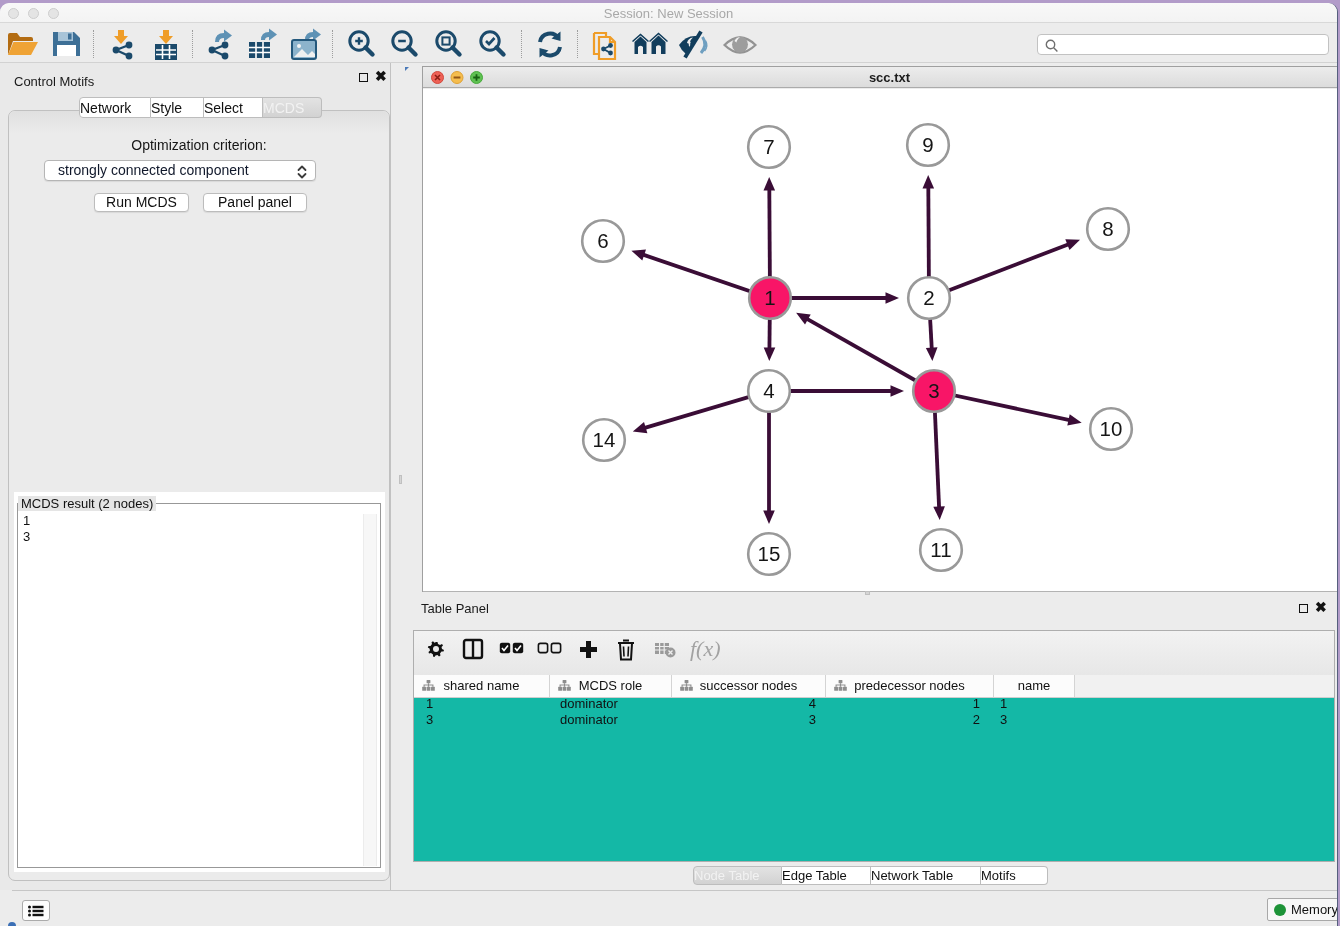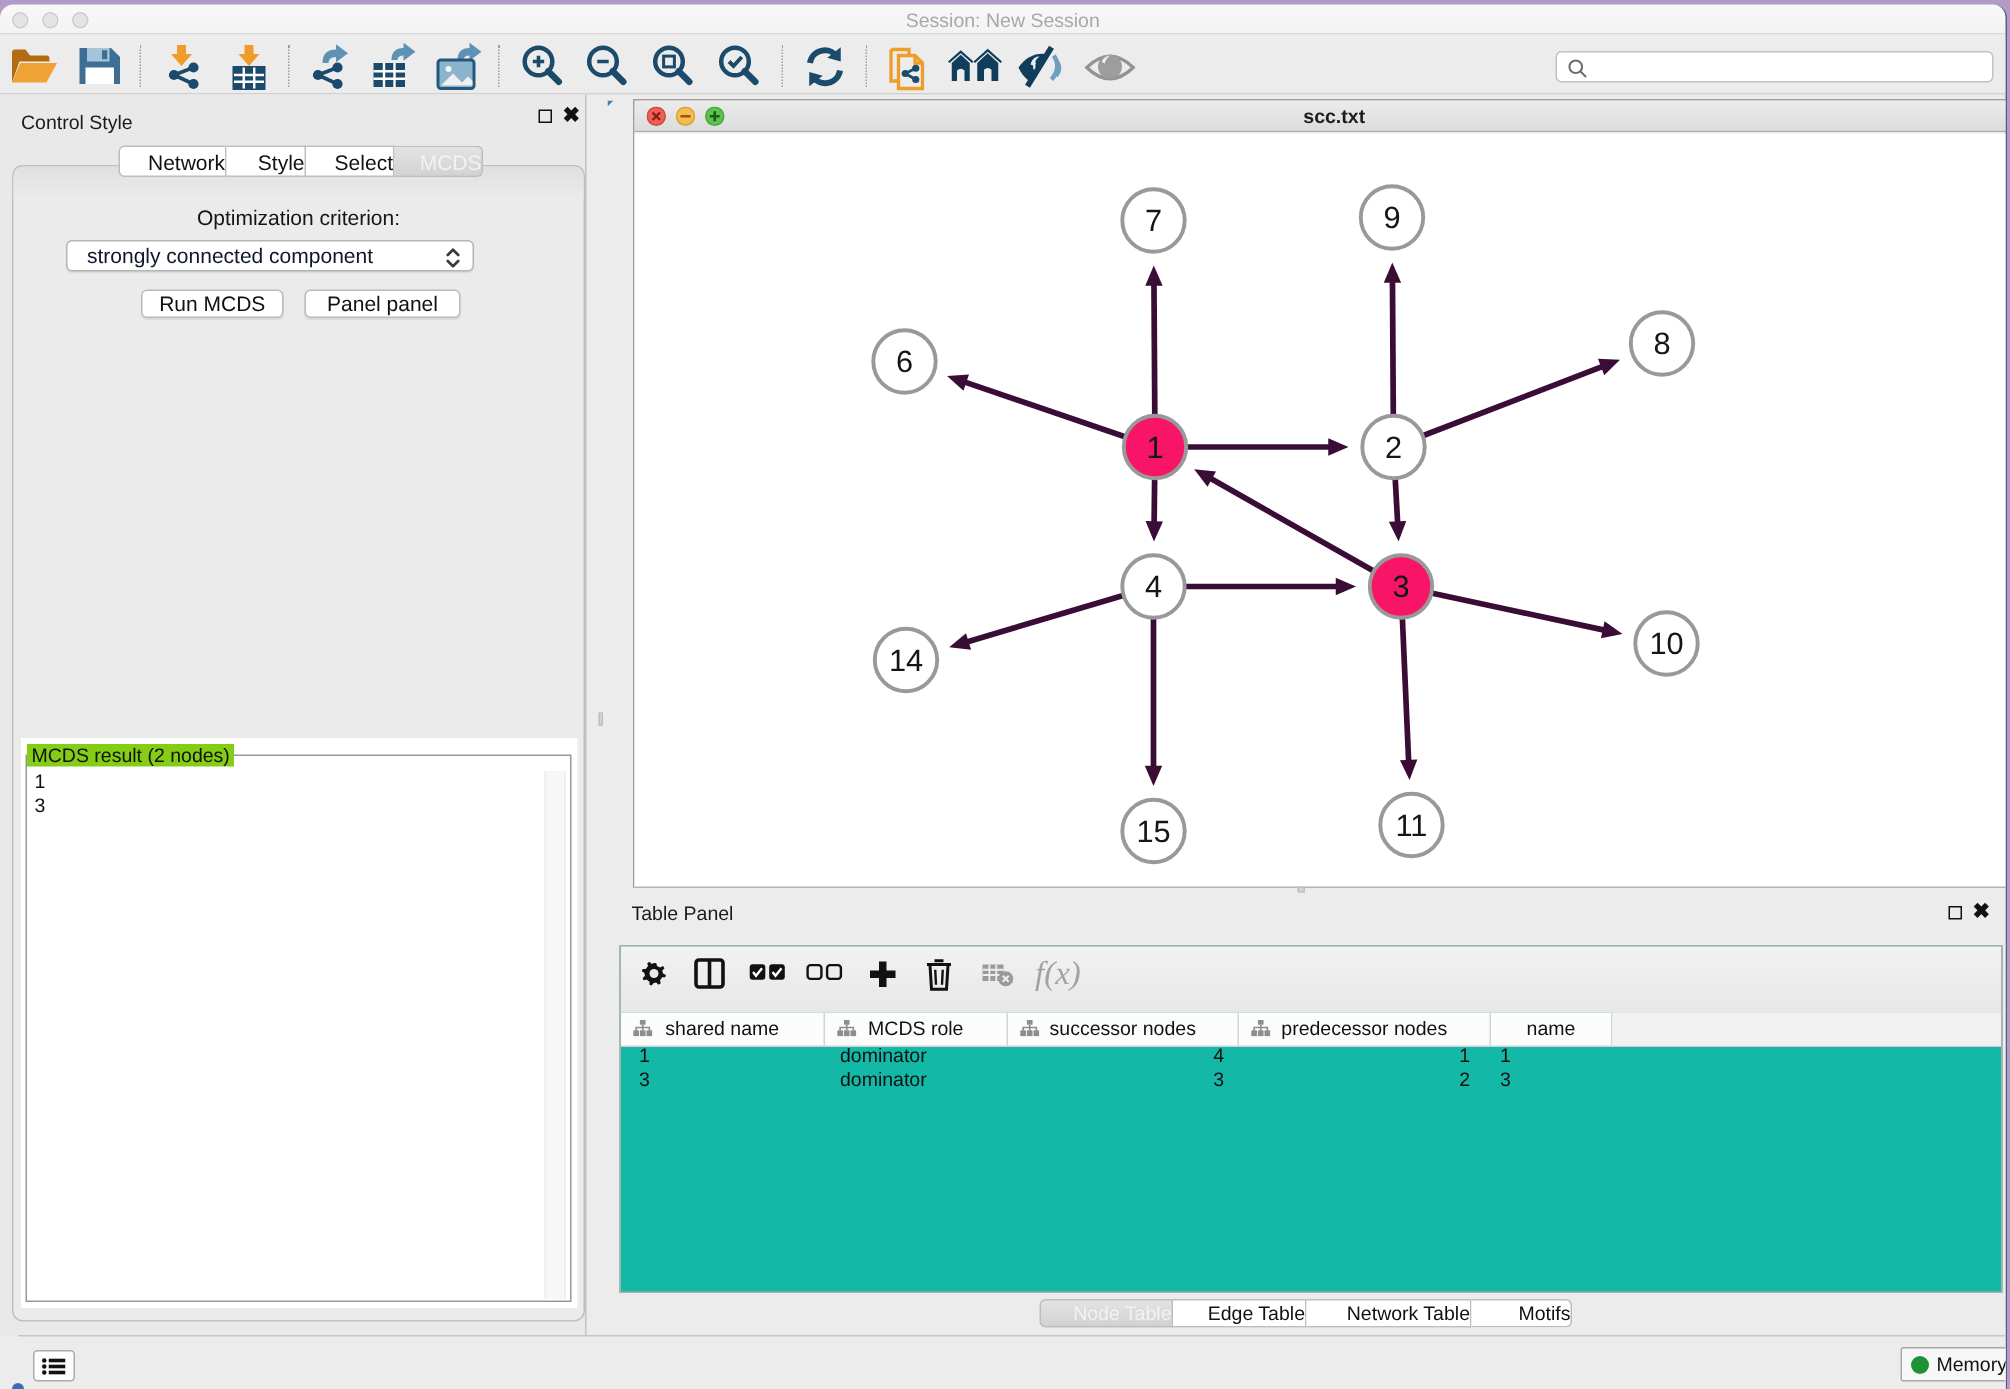--- a/index.html
+++ b/index.html
@@ -28,38 +28,38 @@
   #cpanel { position:absolute; left:0; top:60px; width:391px; height:827px;
       background:#e9e9e9; border-right:1px solid #c2c2c2; }
   #cpanel .hdr { position:absolute; left:14px; top:11px; font-size:13px; color:#1a1a1a; }
   .floatico { position:absolute; width:9px; height:9px; border:1.5px solid #111; }
   .xico { position:absolute; font-size:14px; color:#111; font-weight:bold; }
   #cp-inner { position:absolute; left:8px; top:47px; width:382px; height:771px;
       background:#ebebeb; border:1px solid #c0c0c0; border-radius:7px; }
   #cp-inner::before { content:""; position:absolute; left:0; top:0; right:0; height:22px;
       background:linear-gradient(#e0e0e0,#ebebeb); border-radius:7px 7px 0 0; }
   .tabs { position:absolute; display:flex; }
-  .tab { height:21px; line-height:20px; font-size:14px; text-align:right;
+  .tab { height:21px; line-height:20px; font-size:14px; text-align:left;
       background:#fff; border:1px solid #bdbdbd; border-left:none; color:#111; }
   .tab.first { border-left:1px solid #bdbdbd; border-radius:4px 0 0 4px; }
   .tab.last { border-radius:0 4px 4px 0; }
   .tab.sel { background:linear-gradient(#e3e3e3,#d2d2d2); color:#f2f2f2; }
   #optlabel { position:absolute; left:0; width:382px; text-align:center; top:74px;
       font-size:14px; color:#161616; }
   #combo { position:absolute; left:44px; top:97px; width:272px; height:21px;
       background:#fff; border:1px solid #b5b5b5; border-radius:4px;
       font-size:14px; line-height:19px; padding-left:13px; color:#0f172a;
       box-shadow:0 1px 1px rgba(0,0,0,0.08); }
   .btn { position:absolute; height:19px; background:#fff; border:1px solid #bcbcbc;
       border-radius:4px; font-size:14px; line-height:17px; text-align:center; color:#111;
       box-shadow:0 1px 1px rgba(0,0,0,0.08); }
   #mcdsbox { position:absolute; left:14px; top:429px; width:371px; height:380px; background:#fff; }
   #mcdsfield { position:absolute; left:3px; top:11px; right:4px; bottom:4px;
       border:1px solid #989898; }
-  #mcdslegend { position:absolute; left:4px; top:4px; background:#84cc16; padding:0 3px;
+  #mcdslegend { position:absolute; left:4px; top:4px; background:#e5e5e5; padding:0 3px;
       font-size:13px; color:#111; }
   #mcdstext { position:absolute; left:5px; top:9px; font-size:13px; line-height:16px; color:#111; }
   #mcdssb { position:absolute; right:3px; top:10px; width:14px; bottom:1px;
       background:#f7f7f7; border-left:1px solid #ececec; border-right:1px solid #ececec; }
   
   #netwin { position:absolute; left:404px; top:63px; width:934px; height:526px;
       border-left:1px solid #9f9f9f; border-top:1px solid #9f9f9f;margin-left:18px; }
   #nettitle { position:absolute; left:0; top:0; width:100%; height:21px;
       background:linear-gradient(#ececec,#dcdcdc); border-bottom:1px solid #ababab;
       border-radius:4px 0 0 0; }
@@ -230,21 +230,21 @@
     <path d="M11.5 8 Q13 4.5 17 4 Q13.5 7 13.5 9.5 Z" fill="#f2f2f2"></path>
   </svg>
   <div id="search">
     <svg style="position:absolute;left:6px;top:3px" width="16" height="16" viewBox="0 0 16 16">
       <circle cx="6.5" cy="6.5" r="4.2" fill="none" stroke="#6e6e6e" stroke-width="1.4"></circle>
       <path d="M9.7 9.7 L13.4 13.4" stroke="#6e6e6e" stroke-width="1.4"></path>
     </svg>
   </div>
 </div>
 <div id="cpanel">
-  <div class="hdr">Control Style</div>
+  <div class="hdr">Control Motifs</div>
   <div class="floatico" style="left:359px;top:10px"></div>
   <div class="xico" style="left:375px;top:5px">✖</div>
   <div id="cp-inner"></div>
   <div class="tabs" style="left:79px;top:34px">
     <div class="tab first" style="width:72px">Network</div>
     <div class="tab" style="width:53px">Style</div>
     <div class="tab" style="width:59px">Select</div>
     <div class="tab sel last" style="width:59px">MCDS</div>
   </div>
   <div id="optlabel" style="left:8px">Optimization criterion:</div>

